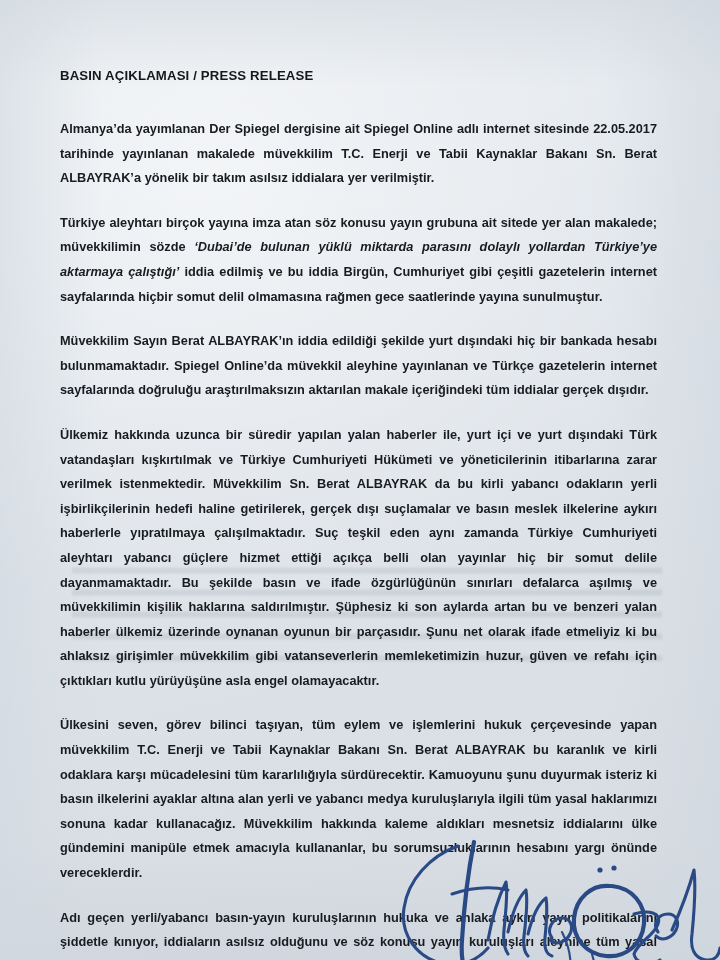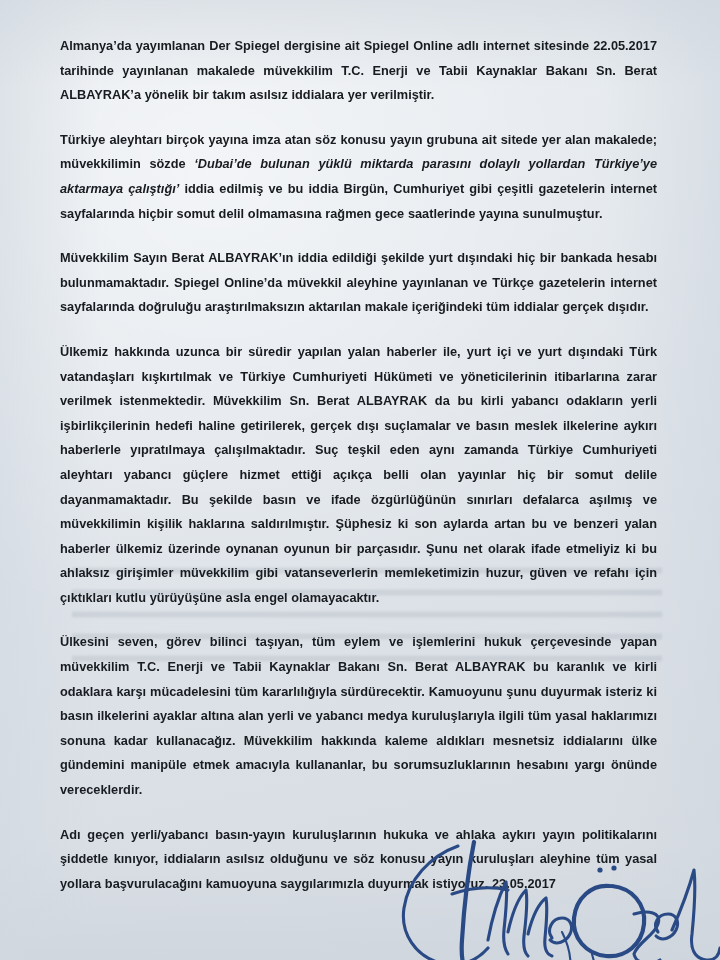--- a/index.html
+++ b/index.html
@@ -124,20 +124,21 @@
 </style>
 </head>
 <body>
 
 <div class="page">
   <div class="page-shade"></div>
   <div class="bleed"></div>
 
   <div class="content">
 
+    <h1 class="doc-title">BASIN AÇIKLAMASI / PRESS RELEASE</h1>
 
     <div class="body-block">
 
       <p class="para">
         <span>Almanya’da yayımlanan Der Spiegel dergisine ait Spiegel Online adlı internet sitesinde 22.05.2017 tarihinde yayınlanan makalede müvekkilim T.C. Enerji ve Tabii Kaynaklar Bakanı Sn. Berat ALBAYRAK’a yönelik bir takım asılsız iddialara yer verilmiştir.</span>
       </p>
 
       <p class="para">
         <span>Türkiye aleyhtarı birçok yayına imza atan söz konusu yayın grubuna ait sitede yer alan makalede; müvekkilimin sözde </span><span class="it">‘Dubai’de bulunan yüklü miktarda parasını dolaylı yollardan Türkiye’ye aktarmaya çalıştığı’</span><span> iddia edilmiş ve bu iddia Birgün, Cumhuriyet gibi çeşitli gazetelerin internet sayfalarında hiçbir somut delil olmamasına rağmen gece saatlerinde yayına sunulmuştur.</span>
       </p>

